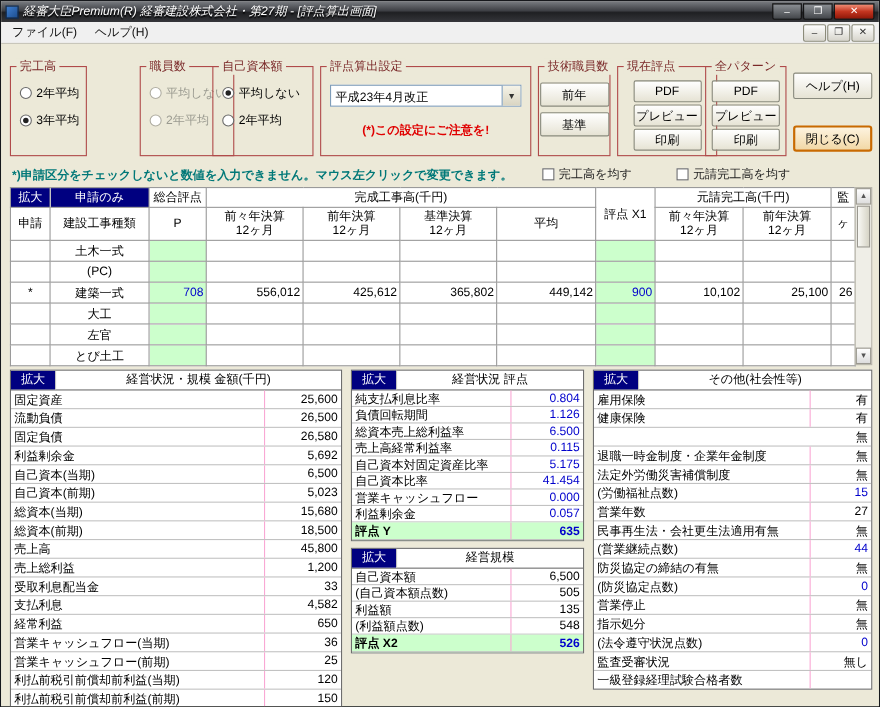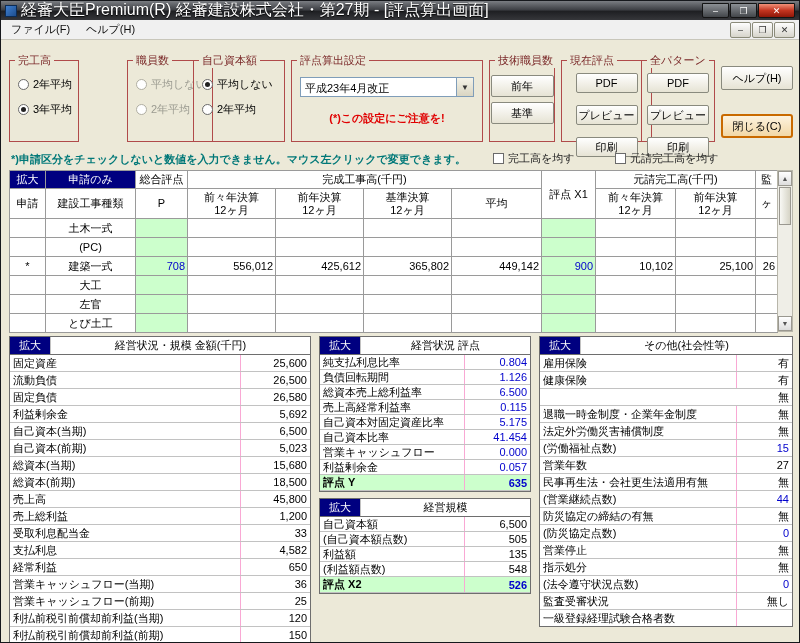--- a/index.html
+++ b/index.html
@@ -3,21 +3,21 @@
 <meta charset="utf-8">
 <style>
   * { margin:0; padding:0; box-sizing:border-box; }
   body { font-family:"Liberation Sans","DejaVu Sans",sans-serif; background:#888; }
   .window { position:relative; width:800px; height:643px; border:1px solid #16181c; background:#ece9d8; overflow:hidden; }
 
   
   .titlebar { height:19px; display:flex; align-items:center; padding:0 4px; gap:4px;
     background:linear-gradient(180deg,#7a7d82 0%,#3f4146 45%,#1f2023 55%,#35363a 100%); }
   .app-icon { width:12px; height:12px; background:linear-gradient(135deg,#3f7fd0,#1d4e8f); border:1px solid #0c2c55; }
-  .title-text { color:#fff; font-size:16px; flex:1; white-space:nowrap; overflow:hidden; text-shadow:0 1px 1px #000; }
+  .title-text { color:#fff; font-size:11px; flex:1; white-space:nowrap; overflow:hidden; text-shadow:0 1px 1px #000;font-style:italic; }
   .winbtns { display:flex; gap:1px; }
   .wbtn { width:27px; height:15px; font-size:9px; color:#fff; display:flex; align-items:center; justify-content:center;
     background:linear-gradient(#8b8f94,#43464a); border:1px solid #141414; border-radius:0 0 2px 2px; }
   .wbtn.close { background:linear-gradient(#f09078,#c33520 50%,#8f1708); width:37px; }
 
   
   .menubar { height:20px; background:#f0f0f0; border-bottom:1px solid #c8c6ba; display:flex; align-items:center; padding:0 2px; font-size:11px; }
   .menu-item { padding:2px 8px; color:#111; }
   .mdibtns { margin-left:auto; display:flex; gap:1px; padding-right:2px; }
   .mbtn { width:21px; height:16px; font-size:9px; color:#333; display:flex; align-items:center; justify-content:center;
@@ -35,21 +35,21 @@
   .rb.sel::after { content:''; width:5px; height:5px; background:#222; border-radius:50%; }
   .disabled .opt { color:#9a9a90; }
   .disabled .rb { border-color:#b0aea2; }
 
   .combo { position:absolute; left:8px; right:8px; top:16px; height:20px; border:1px solid #7f9db9; background:#fff; display:flex; }
   .ctext { flex:1; padding:3px 4px; white-space:nowrap; overflow:hidden; }
   .carrow { width:17px; background:linear-gradient(#f5f3e8,#d9d5c2); border-left:1px solid #7f9db9; font-size:8px; color:#333; display:flex; align-items:center; justify-content:center; }
   .warn { position:absolute; left:0; right:0; top:50px; text-align:center; color:#e00000; font-weight:bold; white-space:nowrap; }
 
   .btncol { padding-top:14px; display:flex; flex-direction:column; gap:5px; align-items:center; }
-  .btncol.tight { padding-top:12px; gap:12px;text-align:right; }
+  .btncol.tight { padding-top:12px; gap:2px;text-align:right; }
   .btn { background:linear-gradient(#ffffff,#e6e3d4); border:1px solid #898a7e; border-radius:2px; font-size:11px;
     display:flex; align-items:center; justify-content:center; white-space:nowrap; }
   .btn.b-eng { width:63px; height:22px; }
   .btn.b-pdf { width:62px; height:20px; }
   .btn.b-abs { position:absolute; }
   .btn.close-scr { border:2px solid #c96a00; background:linear-gradient(#fdf3df,#f2d8a6); border-radius:3px; }
 
   
   .note { position:absolute; left:10px; top:112px; color:#007878; font-weight:bold; white-space:nowrap; }
   .chk { position:absolute; top:111px; display:flex; align-items:center; gap:4px; white-space:nowrap; color:#222; }

